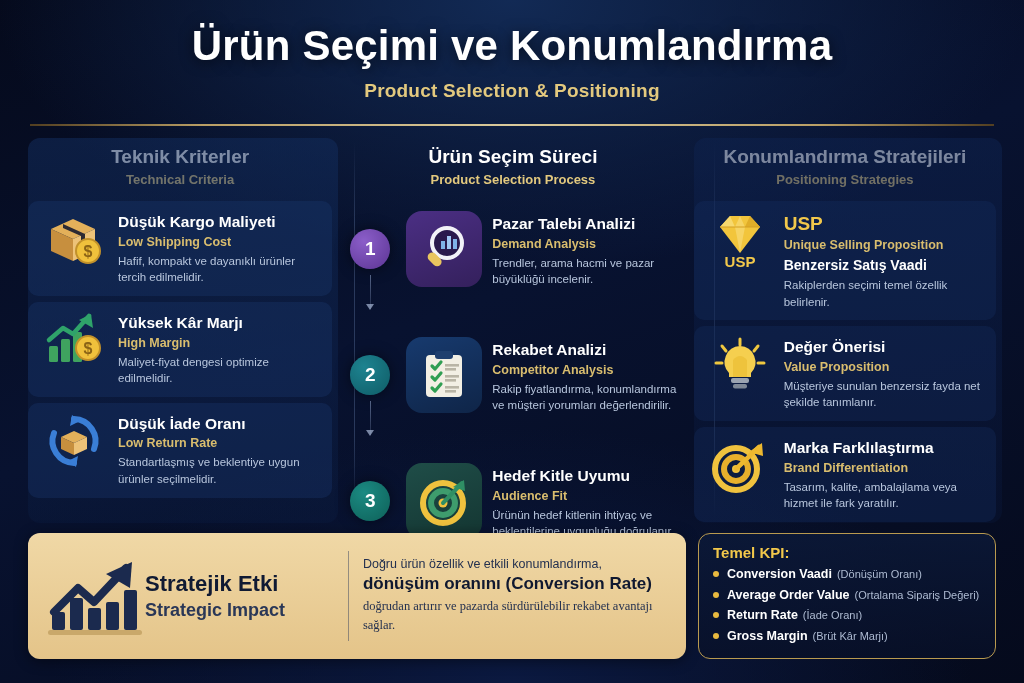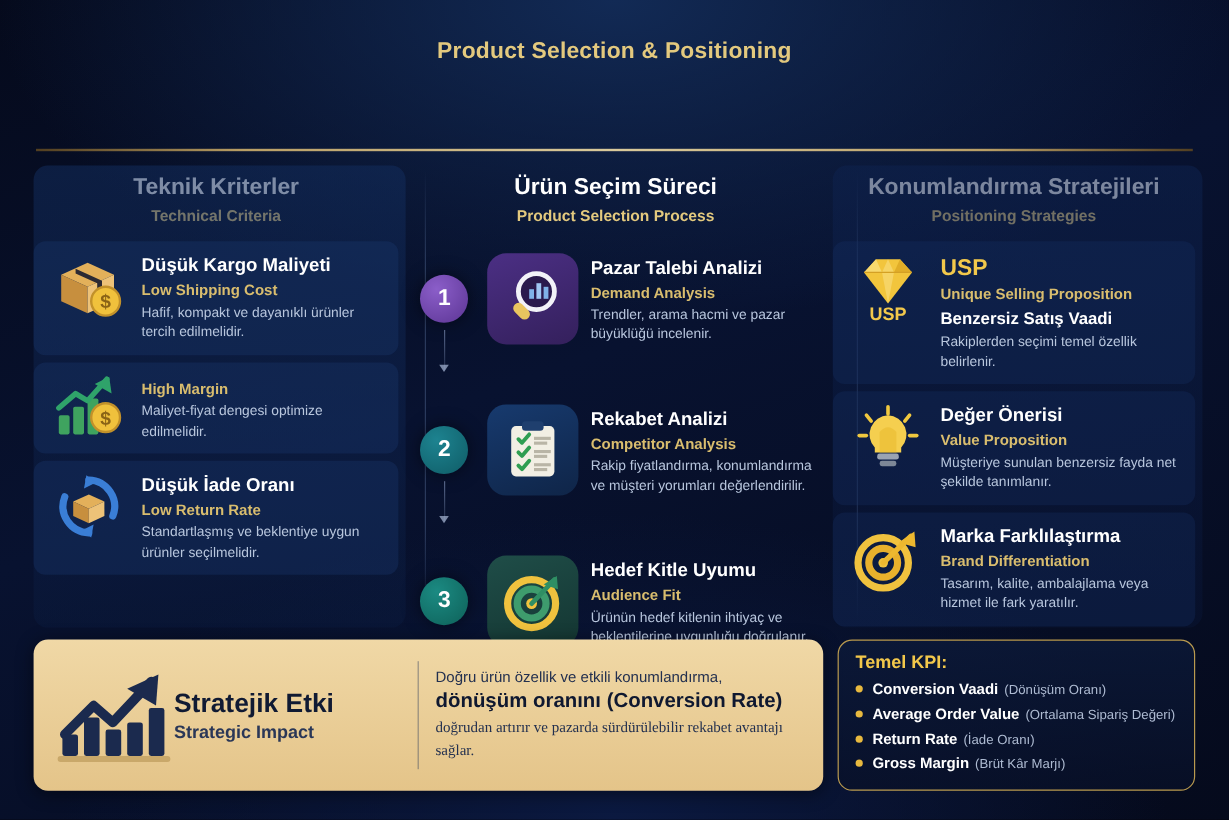--- a/index.html
+++ b/index.html
@@ -112,21 +112,21 @@
   
   .bottom { position:absolute; left:28px; right:28px; top:533px; height:126px;
             display:flex; gap:12px; }
   .impact {
     flex:0 0 658px; background:linear-gradient(180deg,#f0d8a6,#e4c489);
     border-radius:12px; display:flex; align-items:center; padding:10px 16px;
     color:#16213f; box-shadow:0 2px 14px rgba(0,0,0,.45);
   }
   .impact-left { display:flex; align-items:center; gap:1px; flex:0 0 300px; }
   .impact-tr { font-size:22px; font-weight:700; color:#101a33; line-height:1.15; }
-  .impact-en { margin-top:3px; font-size:15px; font-weight:600; color:#2a3757; }
+  .impact-en { margin-top:3px; font-size:18px; font-weight:600; color:#2a3757; }
   .impact-div { width:1px; align-self:stretch; margin:8px 14px 8px 4px;
                 background:rgba(40,55,90,.45); }
   .impact-right { flex:1 1 auto; }
   .ir-1 { font-size:12.5px; color:#23304f; }
   .ir-2 { margin-top:3px; font-size:17px; font-weight:700; color:#0f1830; }
   .ir-3 { margin-top:3px; font-size:12.5px; color:#23304f; line-height:1.5;font-family:Liberation Serif, serif; }
 
   .kpi {
     flex:1 1 auto; border:1.5px solid #b99a4f; border-radius:12px;
     background:linear-gradient(180deg,rgba(12,26,58,.75),rgba(8,16,40,.75));
@@ -140,20 +140,21 @@
          background:#e8b93f; transform:translateY(-1px); }
   .kpi-en { font-weight:700; color:#ffffff; }
   .kpi-tr { font-size:11px; color:#aebbd2; margin-left:5px; }
 
   svg { display:block; }
 </style>
 </head>
 <body>
 
 <div class="header">
+  <div class="title">Ürün Seçimi ve Konumlandırma</div>
   <div class="subtitle">Product Selection &amp; Positioning</div>
 </div>
 <div class="gold-rule"></div>
 
 <div class="columns">
   <div class="vdiv vdiv-1"></div>
   <div class="vdiv vdiv-2"></div>
 
   <div class="col col-left">
     <div class="panel-bg panel-left"></div>
@@ -186,20 +187,21 @@
           <rect x="6" y="34" width="9" height="16" rx="1.5" fill="#3fa35f"></rect>
           <rect x="18" y="27" width="9" height="23" rx="1.5" fill="#3fa35f"></rect>
           <rect x="30" y="20" width="9" height="30" rx="1.5" fill="#3fa35f"></rect>
           <path d="M6 28 L20 16 L30 22 L46 4" stroke="#2fa36a" stroke-width="4.5" fill="none" stroke-linecap="round" stroke-linejoin="round"></path>
           <polygon points="48,2 50,16 36,8" fill="#2fa36a"></polygon>
           <circle cx="45" cy="36" r="12" fill="#f0c13c" stroke="#c2912a" stroke-width="2"></circle>
           <text x="45" y="42" font-size="16" font-weight="700" fill="#8a6316" text-anchor="middle" font-family="Liberation Sans, sans-serif">$</text>
         </svg>
       </div>
       <div class="txt">
+        <div class="t-tr">Yüksek Kâr Marjı</div>
         <div class="t-en">High Margin</div>
         <div class="t-desc">Maliyet-fiyat dengesi optimize edilmelidir.</div>
       </div>
     </div>
 
     <div class="item tinted">
       <div class="icon-box">
         <svg width="62" height="56" viewBox="0 0 62 56">
           <path d="M31 6 a22 22 0 0 1 20 30" stroke="#3a7ed6" stroke-width="6" fill="none" stroke-linecap="round"></path>
           <path d="M31 50 a22 22 0 0 1 -20 -30" stroke="#3a7ed6" stroke-width="6" fill="none" stroke-linecap="round"></path>

